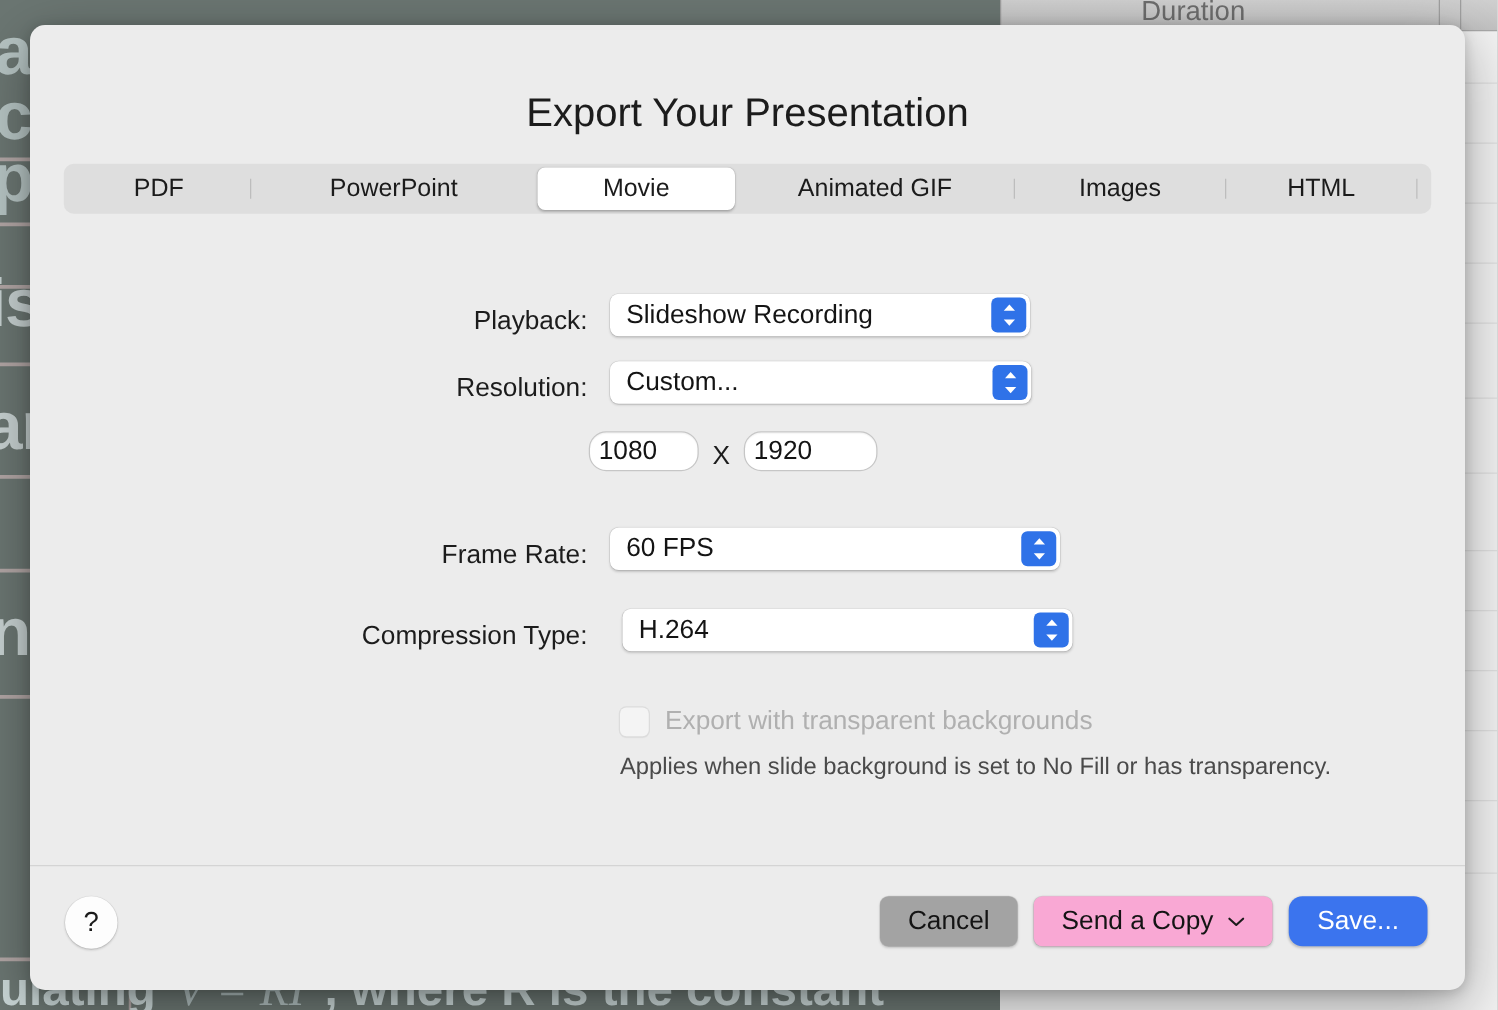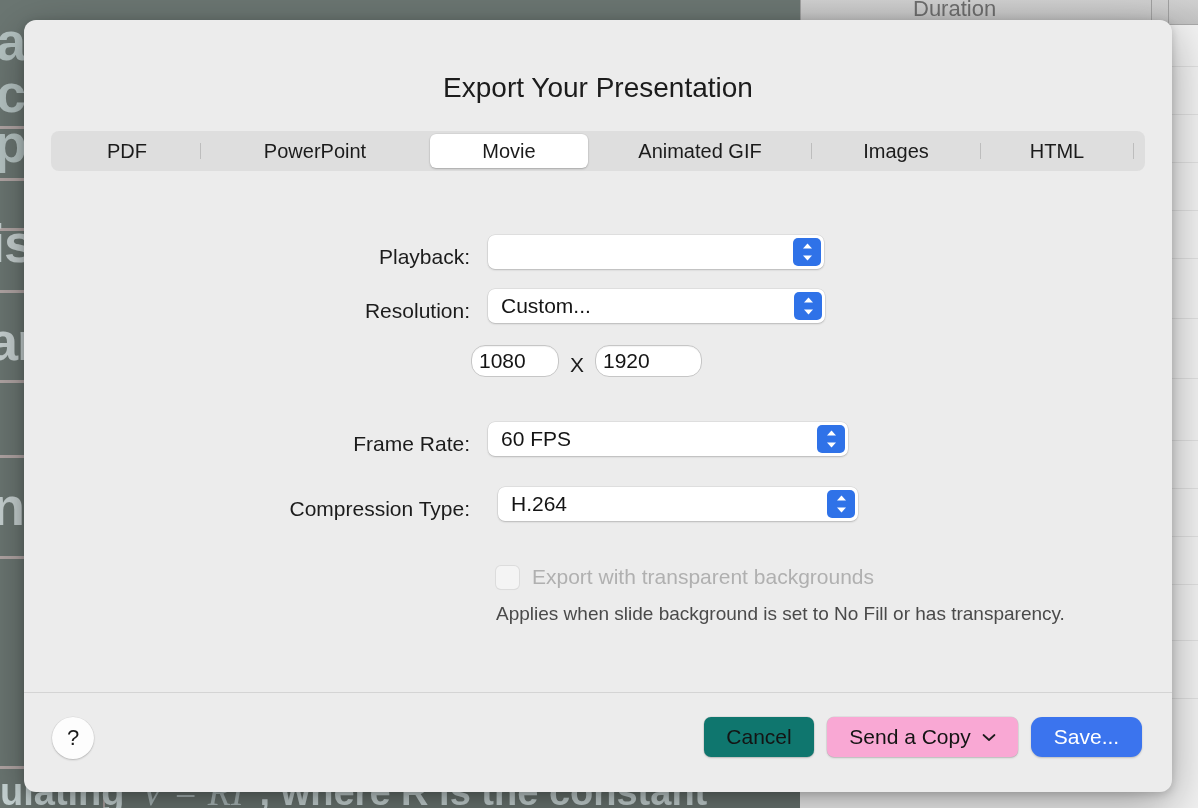--- a/index.html
+++ b/index.html
@@ -113,21 +113,21 @@
     border-radius: 12px;
     box-shadow: 0 14px 48px rgba(0,0,0,.34), 0 2px 10px rgba(0,0,0,.18);
     overflow: hidden;
   }
 
   .sheet-title {
     position: absolute;
     left: 0; top: 52px;
     width: 1148px;
     text-align: center;
-    font-size: 28px;
+    font-size: 32px;
     color: #1c1c1c;
     font-weight: normal;
   }
 
   
   .tabbar {
     position: absolute;
     left: 27px; top: 111px;
     width: 1094px; height: 40px;
     background: #dedede;
@@ -287,21 +287,21 @@
     display: flex;
     align-items: center;
     justify-content: center;
     font-size: 21px;
     padding: 0 18px;
     box-sizing: border-box;
     cursor: default;
     white-space: nowrap;
   }
   .btn-plain {
-    background: #0f766e;
+    background: #a3a3a3;
     color: #141414;
     box-shadow: 0 1px 2px rgba(0,0,0,.18), 0 0 0 .5px rgba(0,0,0,.10);
   }
   .btn-menu {
     background: #f9a8d4;
     color: #141414;
     box-shadow: 0 1px 2px rgba(0,0,0,.18), 0 0 0 .5px rgba(0,0,0,.10);
     gap: 11px;
   }
   .btn-primary {
@@ -392,20 +392,21 @@
         </div>
       <div class="tab-sep"></div>
       <div class="tab" style="width:175px;"></div>
     </div>
 
     <div class="form">
 
       <div class="frow" style="left:200px; top:215px;">
         <div class="flabel" style="width:246px;">Playback:</div>
         <div class="popup" style="width:336px; margin-left:18px;">
+          <span class="popup-value">Slideshow Recording</span>
           <span class="stepper">
             <svg width="13" height="8" viewBox="0 0 13 8">
                 <path d="M6.5 0.5 L11 5.5 L2 5.5 Z" fill="#fff"></path>
               </svg>
             <svg width="13" height="8" viewBox="0 0 13 8">
                 <path d="M6.5 7.5 L2 2.5 L11 2.5 Z" fill="#fff"></path>
               </svg>
           </span>
         </div>
       </div>

